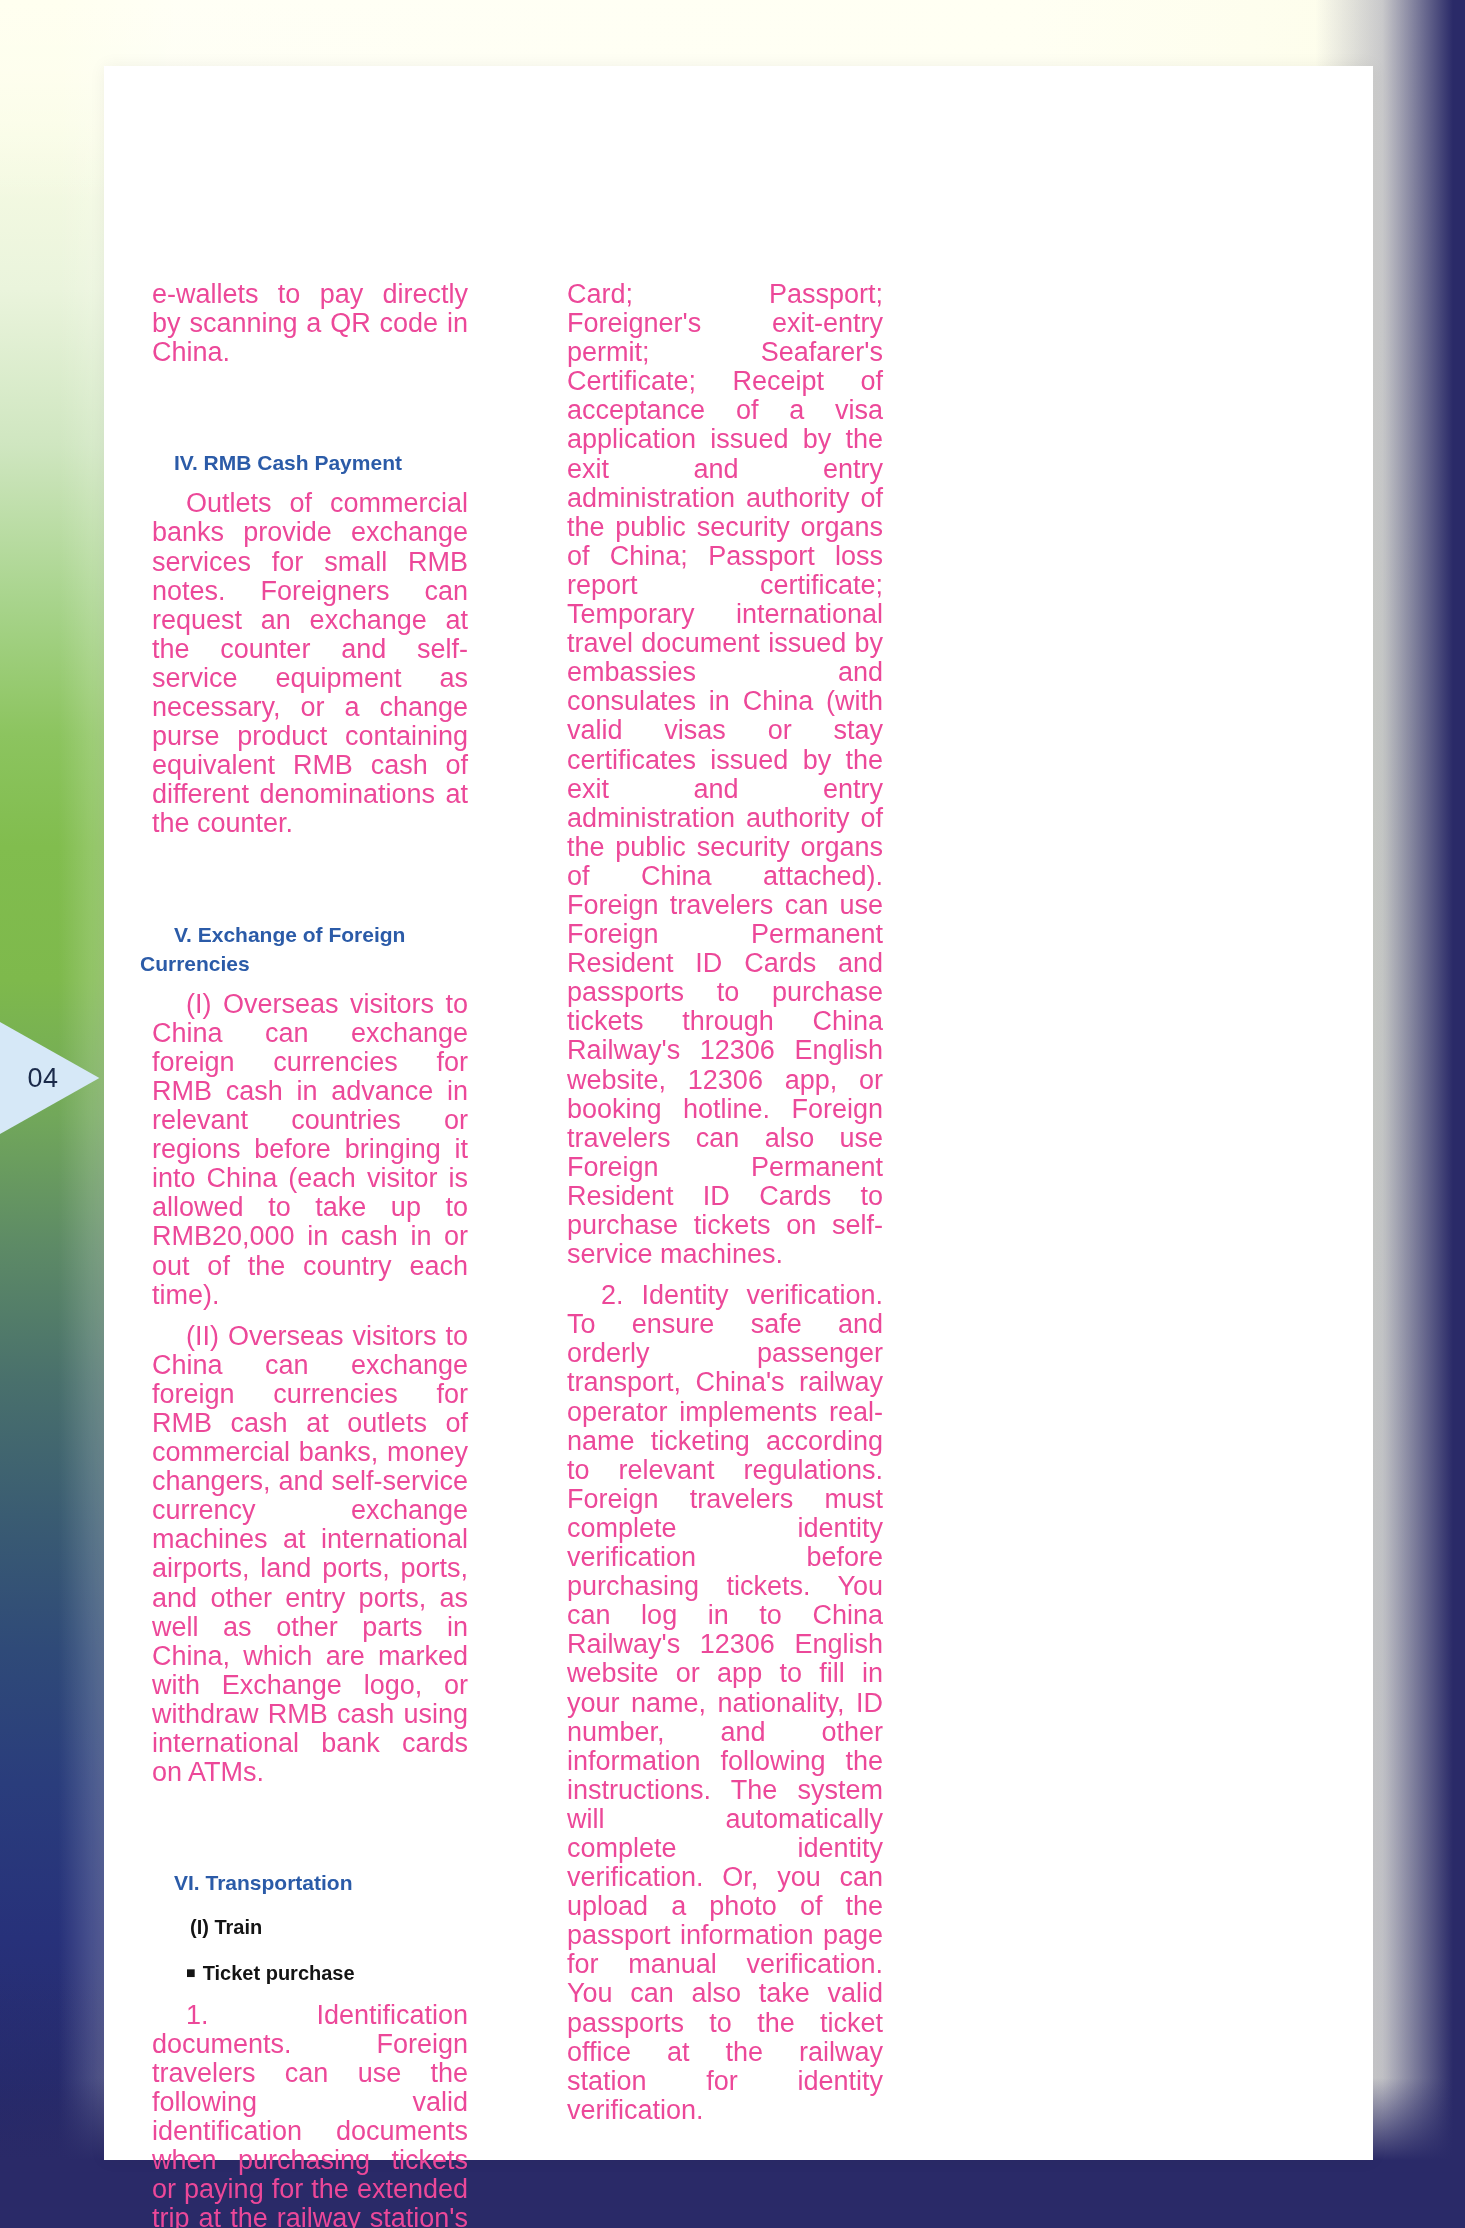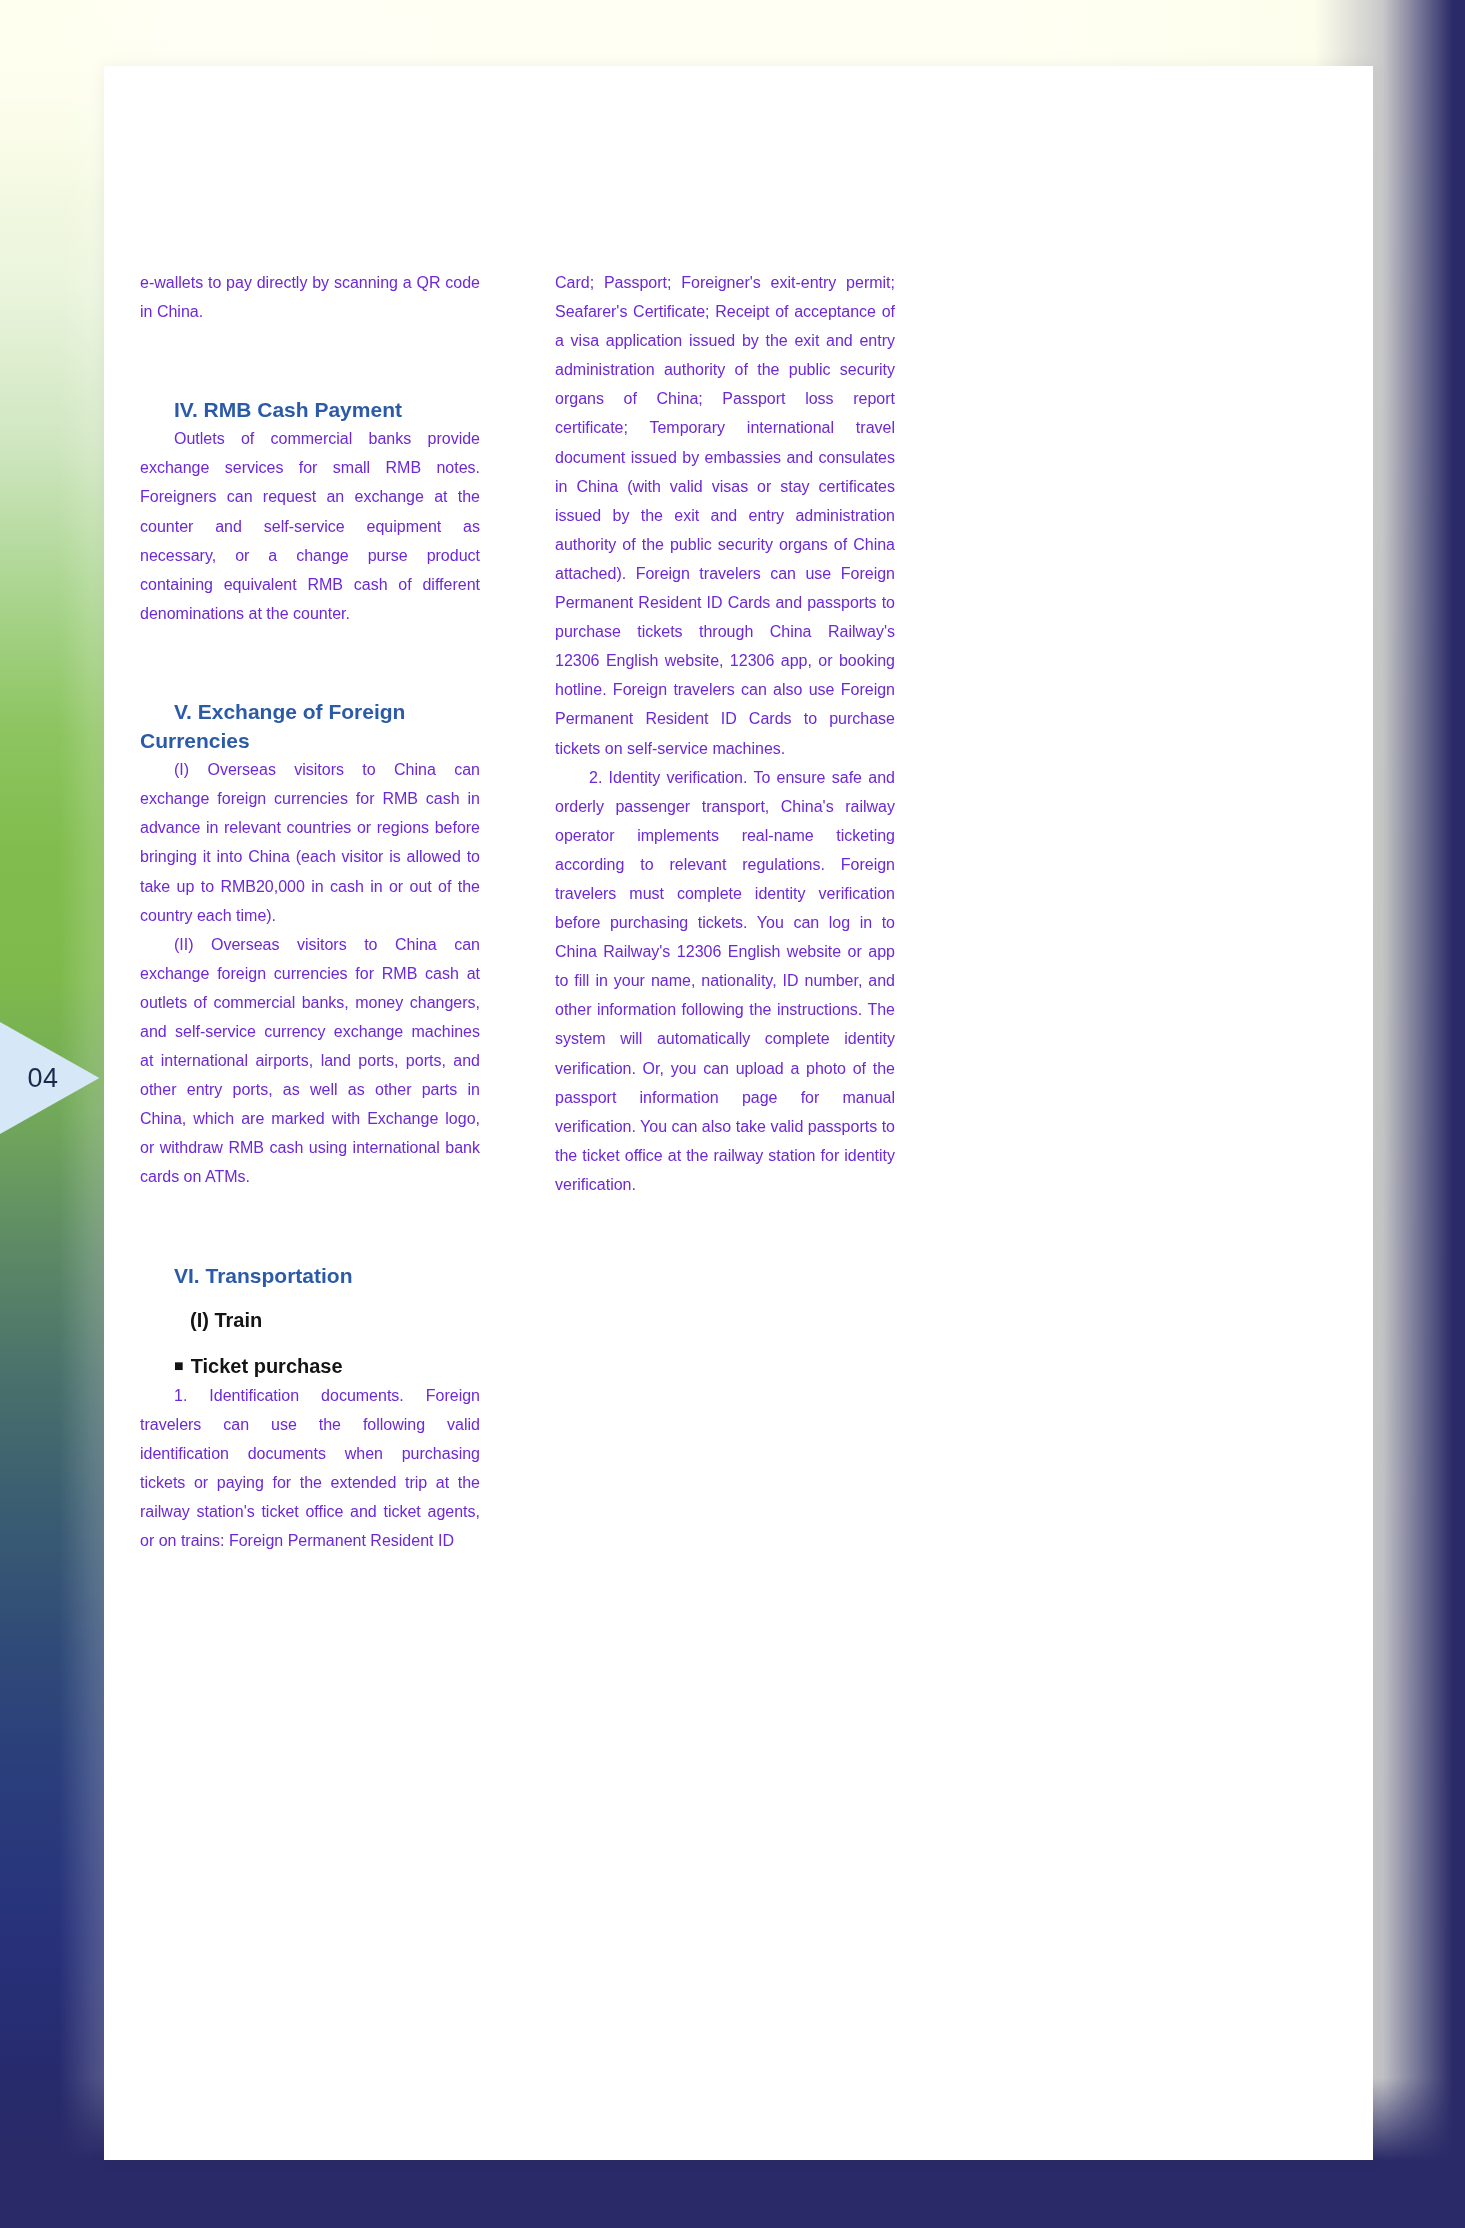--- a/index.html
+++ b/index.html
@@ -91,26 +91,26 @@
   #columns{
     position:absolute;
     left:140px;top:268px;
     width:1095px;height:1640px;
     display:flex;
     gap:75px;
   }
   .column{width:340px;}
 
   .para{
-    font-size:16px;
-    line-height:29.1px;
-    color:#6d28d9;
+    font-size:27px;
+    line-height:29.1px;
+    color:#ec4899;
     text-align:justify;
     text-justify:inter-word;
-    margin:0;
+    margin:12px;
     font-family:"Liberation Sans", sans-serif;
     -webkit-hyphens:none;hyphens:none;
   }
   .para.indent{text-indent:34px;}
   .para.lastline-left{text-align-last:left;}
 
   
   .h-major{
     font-size:21px;
     line-height:29.1px;
@@ -128,21 +128,21 @@
     color:#141414;
     margin:16px;
     text-indent:34px;
     font-family:"Liberation Sans", sans-serif;
   }
   .h-bullet{
     font-size:20px;
     line-height:29.1px;
     font-weight:bold;
     color:#141414;
-    margin:0;
+    margin:12px;
     text-indent:34px;
     font-family:"Liberation Sans", sans-serif;
   }
   .sq{font-size:16px;vertical-align:2px;margin-right:7px;}
 
   .gap-lg{height:29px;}
 </style>
 </head>
 <body>
 

